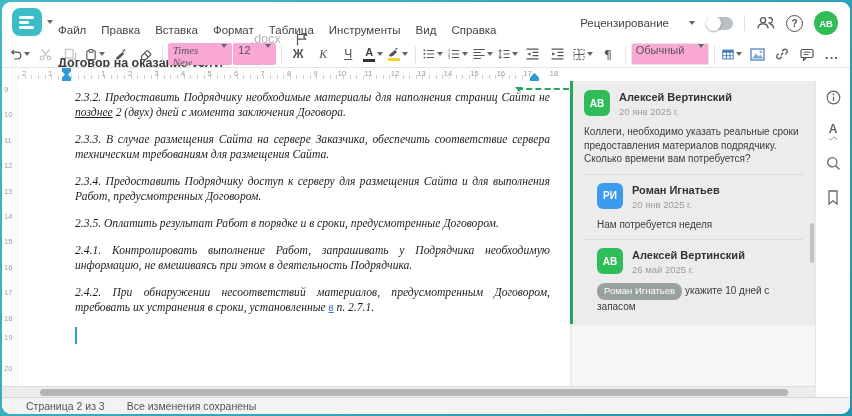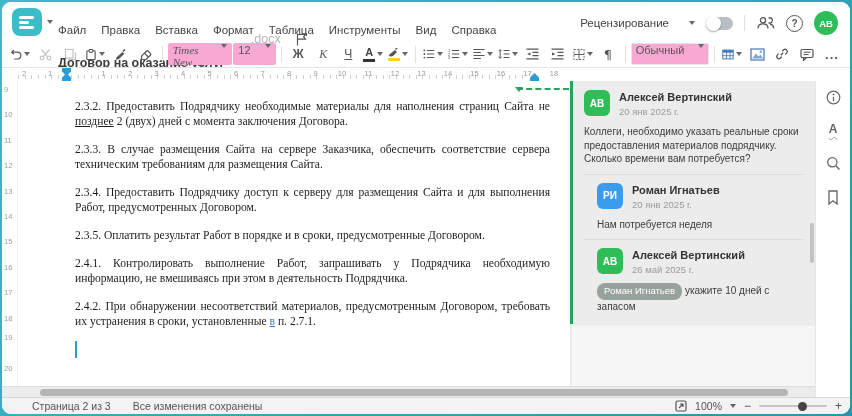--- a/index.html
+++ b/index.html
@@ -62,21 +62,21 @@
 
   
   .main{position:absolute;top:79px;left:0;right:0;bottom:16px;}
   .vruler{position:absolute;left:0;top:0;bottom:11px;width:15px;background:#fff;
     border-right:1px solid #f0f0f0;}
   .vr-num{position:absolute;left:2px;font-size:7.5px;color:#9a9a9a;}
   .doc{position:absolute;left:16px;top:0;bottom:11px;width:551px;background:#fff;overflow:hidden;}
   .doc-text{position:absolute;left:57px;right:19px;top:5px;
     font-family:"Liberation Serif","DejaVu Serif",serif;font-size:11.6px;line-height:15px;
     color:#1e1e1e;text-align:justify;}
-  .para{margin:13px 0 12px 0;}
+  .para{margin:4px 0 12px 0;font-style:italic;}
   .para.gap{margin-top:17px;}
   .seg-u{text-decoration:underline;}
   .seg-link{color:#3b77c0;text-decoration:underline;}
   .cursor{width:1.8px;height:17px;background:#2e9bd6;margin-top:6px;}
   .anchor-line{position:absolute;top:7px;right:0;width:52px;border-top:2px dashed #2aa45c;}
   .anchor-line::before{content:"";position:absolute;left:-2px;top:-3px;width:0;height:0;
     border-left:4px solid transparent;border-right:4px solid transparent;border-top:5px solid #2aa45c;}
 
   
   .comments{position:absolute;left:568px;width:245px;top:0;bottom:11px;background:#f6f6f7;box-shadow:inset 2px 0 3px -2px rgba(0,0,0,.15);}
@@ -99,21 +99,21 @@
   .sb-icon{position:absolute;left:50%;transform:translateX(-50%);color:#666;display:flex;align-items:center;justify-content:center;width:20px;height:20px;}
   .spell-a{font-size:12px;font-weight:bold;color:#666;text-decoration:underline wavy #999 1px;text-underline-offset:3px;}
 
   
   .hscroll{position:absolute;left:0;width:813px;bottom:0;height:11px;background:#ececec;border-top:1px solid #dedede;}
   .hscroll .thumb{position:absolute;left:38px;top:2px;width:748px;height:7px;border-radius:3.5px;background:#b5b5b5;}
 
   
   .statusbar{position:absolute;left:0;right:0;bottom:0;height:16px;background:#f3f3f4;border-top:1px solid #d9d9d9;
     display:flex;align-items:center;font-size:10.5px;color:#555;}
-  .sb-left{display:flex;gap:22px;padding-left:30px;}
+  .sb-left{display:flex;gap:22px;padding-left:24px;}
   .sb-right{position:absolute;right:8px;display:flex;align-items:center;gap:8px;}
   .zoom-track{width:68px;height:2px;background:#c6c6c6;border-radius:1px;position:relative;}
   .zoom-thumb{position:absolute;left:58%;top:-3.5px;width:9px;height:9px;border-radius:50%;background:#444;}
   .zoom-pm{font-size:12px;color:#555;line-height:1;}
   svg{display:block;}
 </style>
 </head>
 <body>
 
 <div class="window">
@@ -463,30 +463,15 @@
     <div class="hscroll">
         <div class="thumb"></div>
       </div>
   </div>
 
   <div class="statusbar">
     <div class="sb-left">
       <span>Страница 2 из 3</span>
       <span>Все изменения сохранены</span>
     </div>
-    <div class="sb-right">
-      <span>
-        <svg width="12" height="12" viewBox="0 0 12 12">
-            <rect x="1" y="1" width="10" height="10" rx="1.5" fill="none" stroke="#555" stroke-width="1.2"></rect>
-            <path d="M4 8 L8 4 M5 4 H8 V7" fill="none" stroke="#555" stroke-width="1.2"></path>
-          </svg>
-      </span>
-      <span>100%</span>
-      <span class="caret"></span>
-      <span class="zoom-pm">−</span>
-      <div class="zoom-track">
-          <div class="zoom-thumb"></div>
-        </div>
-      <span class="zoom-pm">+</span>
-    </div>
   </div>
 
 </div>
 
 </body></html>

